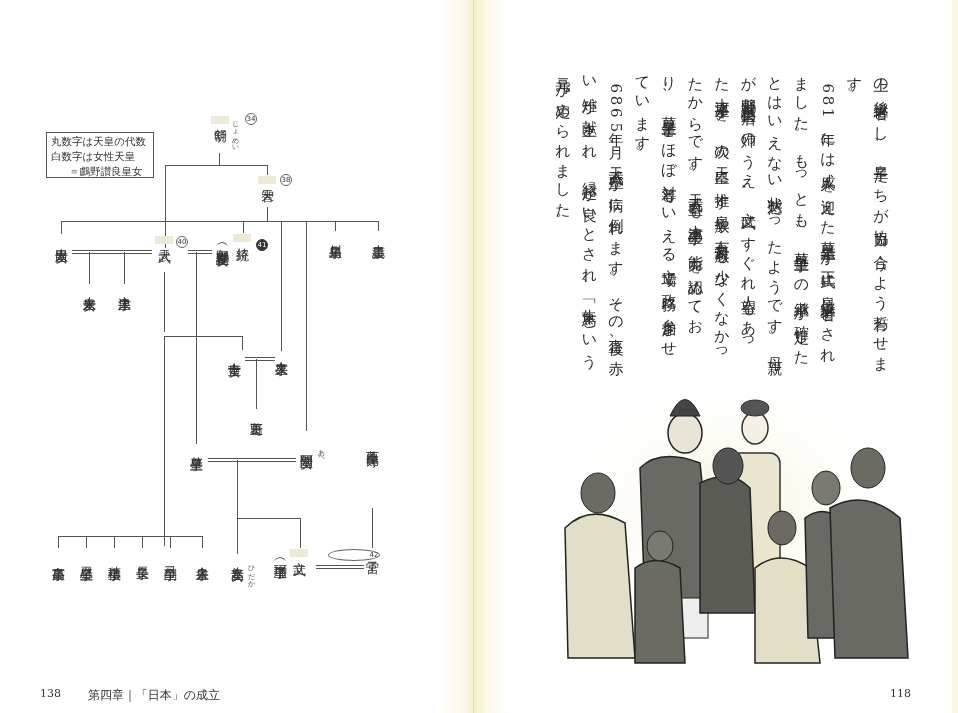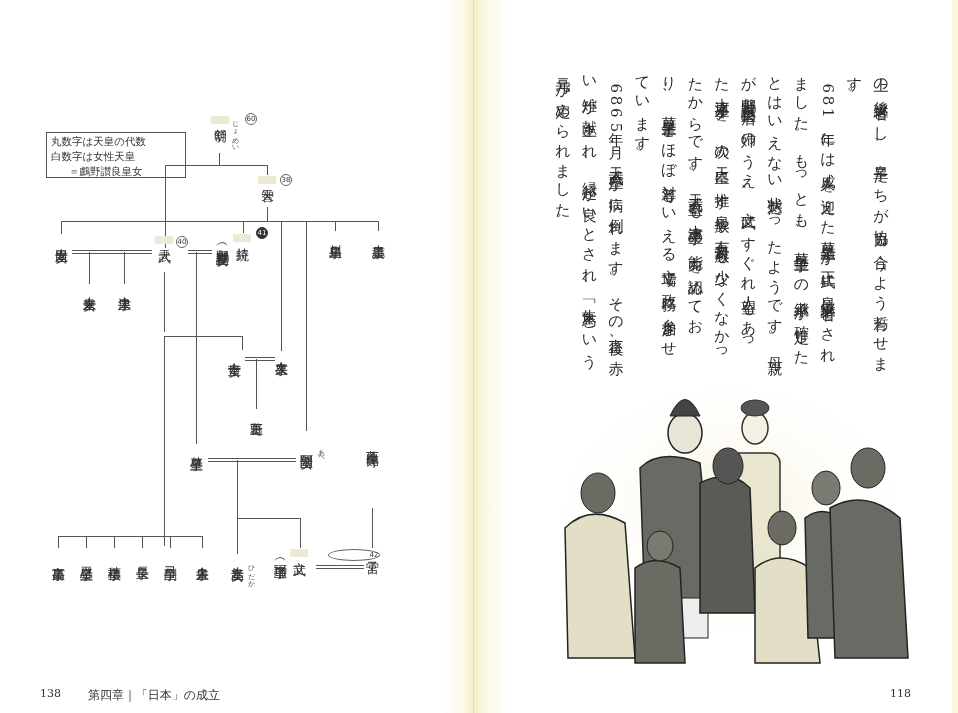--- a/index.html
+++ b/index.html
@@ -8,21 +8,21 @@
   .page { position:absolute; top:0; height:713px; }
   .page-left { left:0; width:473px; background:#fff; }
   .page-right { left:485px; width:485px; background:#fff; }
   .gutter { position:absolute; left:440px; top:0; width:70px; height:713px;
             background:linear-gradient(to right, rgba(255,255,255,0) 0%, #fbf8e6 35%, #f4efc8 50%, #fbf8e6 65%, rgba(255,255,255,0) 100%); }
   .gutter-line { position:absolute; left:473px; top:0; width:1px; height:713px; background:#e8dc9a; }
   .edge-right { position:absolute; right:0; top:0; width:6px; height:713px; background:#fbf6dc; }
 
   .title { position:absolute; left:44px; top:80px; font-family:"DejaVu Sans","Liberation Sans",sans-serif;
            font-weight:bold; font-size:17px; color:#333; letter-spacing:0.5px; }
-  .legend { position:absolute; left:46px; top:132px; width:140px; height:46px; border:1px solid #555;
+  .legend { position:absolute; left:46px; top:132px; width:108px; height:46px; border:1px solid #555;
             font-family:"DejaVu Sans","Liberation Sans",sans-serif; font-size:10.5px; line-height:15px;
             padding:1px 4px; box-sizing:border-box; color:#333; }
   .legend div { white-space:nowrap; }
   .legend .l3 { padding-left:18px; }
 
   .ln { position:absolute; background:#555; }
   .h { height:1px; }
   .v { width:1px; }
   .dbl { position:absolute; height:4px; border-top:1px solid #555; border-bottom:1px solid #555; box-sizing:border-box; }
 
@@ -99,30 +99,30 @@
     <div class="ln v" style="left:58px;top:536px;height:12px;"></div>
     <div class="ln v" style="left:86px;top:536px;height:12px;"></div>
     <div class="ln v" style="left:114px;top:536px;height:12px;"></div>
     <div class="ln v" style="left:142px;top:536px;height:12px;"></div>
     <div class="ln v" style="left:170px;top:536px;height:12px;"></div>
     <div class="ln v" style="left:202px;top:536px;height:12px;"></div>
   </div>
 
   <div class="name emp" style="left:211px;top:116px;">舒明</div>
   <div class="ruby" style="left:230px;top:116px;">じょめい</div>
-  <div class="num" style="left:245px;top:113px;">60</div>
+  <div class="num" style="left:245px;top:113px;">34</div>
 
   <div class="name emp" style="left:258px;top:176px;">天智</div>
   <div class="num" style="left:280px;top:174px;">38</div>
 
   <div class="name emp" style="left:155px;top:236px;">天武</div>
   <div class="num" style="left:176px;top:236px;">40</div>
 
   <div class="name emp" style="left:233px;top:234px;">持統</div>
-  <div class="num fill" style="left:256px;top:227px;">41</div>
+  <div class="num fill" style="left:256px;top:239px;">41</div>
   <div class="name" style="left:215px;top:238px;">（鸕野讃良皇女）</div>
 
   <div class="name" style="left:54px;top:238px;">大田皇女</div>
   <div class="name" style="left:82px;top:286px;">大来皇女</div>
   <div class="name" style="left:117px;top:286px;">大津皇子</div>
   <div class="name" style="left:328px;top:234px;">川島皇子</div>
   <div class="name" style="left:371px;top:234px;">志貴皇子</div>
 
   <div class="name" style="left:274px;top:351px;">大友皇子</div>
   <div class="name" style="left:227px;top:352px;">十市皇女</div>

